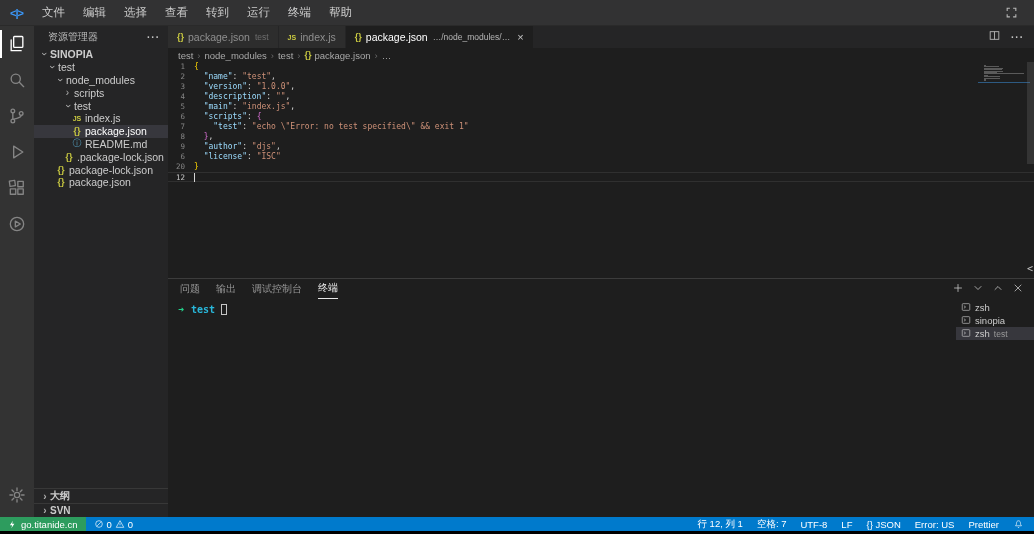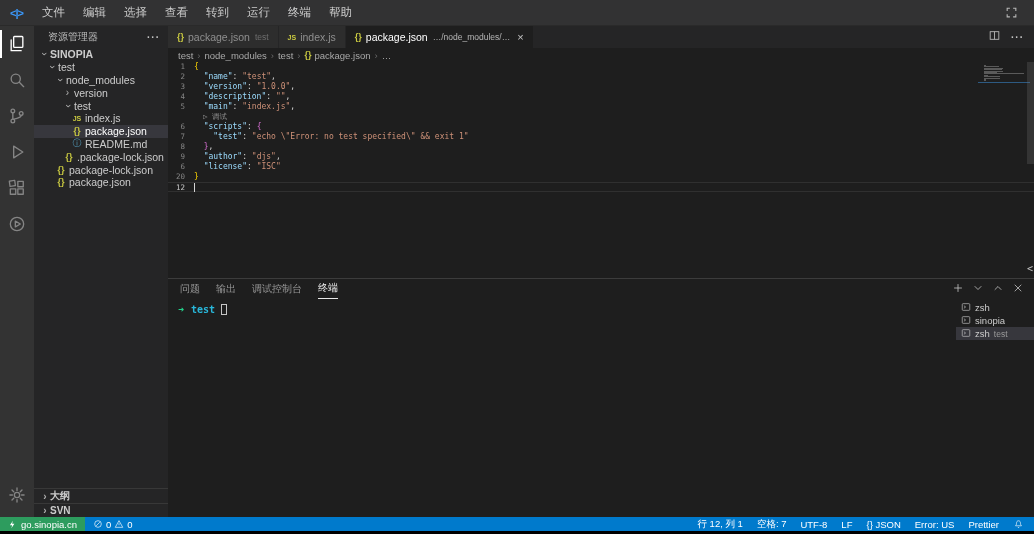--- a/index.html
+++ b/index.html
@@ -212,21 +212,21 @@
           <div class="trow" style="padding-left: 13px;">
             <span class="chev down">›</span>
             <span class="tlabel">test</span>
           </div>
           <div class="trow" style="padding-left: 21px;">
             <span class="chev down">›</span>
             <span class="tlabel">node_modules</span>
           </div>
           <div class="trow" style="padding-left: 29px;">
             <span class="chev">›</span>
-            <span class="tlabel">version</span>
+            <span class="tlabel">scripts</span>
           </div>
           <div class="trow" style="padding-left: 29px;">
             <span class="chev down">›</span>
             <span class="tlabel">test</span>
           </div>
           <div class="trow" style="padding-left: 37px;">
             <span class="ficon js">JS</span>
             <span class="tlabel">index.js</span>
           </div>
           <div class="trow selected" style="padding-left: 37px;">
@@ -315,21 +315,20 @@
           </span>
         </div>
 
       <div class="editor-body">
         <div id="code">
             <div class="cline"><span class="ln">1</span><span class="seg b1">{</span></div>
             <div class="cline"><span class="ln">2</span><span class="seg">  </span><span class="seg k">"name"</span><span class="seg">: </span><span class="seg s">"test"</span><span class="seg">,</span></div>
             <div class="cline"><span class="ln">3</span><span class="seg">  </span><span class="seg k">"version"</span><span class="seg">: </span><span class="seg s">"1.0.0"</span><span class="seg">,</span></div>
             <div class="cline"><span class="ln">4</span><span class="seg">  </span><span class="seg k">"description"</span><span class="seg">: </span><span class="seg s">""</span><span class="seg">,</span></div>
             <div class="cline"><span class="ln">5</span><span class="seg">  </span><span class="seg k">"main"</span><span class="seg">: </span><span class="seg s">"index.js"</span><span class="seg">,</span></div>
-            <div class="lensrow">▷ 调试</div>
             <div class="cline"><span class="ln">6</span><span class="seg">  </span><span class="seg k">"scripts"</span><span class="seg">: </span><span class="seg b2">{</span></div>
             <div class="cline"><span class="ln">7</span><span class="seg">    </span><span class="seg k">"test"</span><span class="seg">: </span><span class="seg s">"echo \"Error: no test specified\" &amp;&amp; exit 1"</span></div>
             <div class="cline"><span class="ln">8</span><span class="seg">  </span><span class="seg b2">}</span><span class="seg">,</span></div>
             <div class="cline"><span class="ln">9</span><span class="seg">  </span><span class="seg k">"author"</span><span class="seg">: </span><span class="seg s">"djs"</span><span class="seg">,</span></div>
             <div class="cline"><span class="ln">6</span><span class="seg">  </span><span class="seg k">"license"</span><span class="seg">: </span><span class="seg s">"ISC"</span></div>
             <div class="cline"><span class="ln">20</span><span class="seg b1">}</span></div>
             <div class="cline current"><span class="ln">12</span><span class="cursor-bar"></span></div>
           </div>
         <div class="minimap" id="minimap">
             <div class="mrow" style="width: 2px;"></div>
@@ -410,21 +409,21 @@
       </div>
 
     </div>
   </div>
 
   <div class="statusbar">
     <div class="sb-remote">
       <svg viewBox="0 0 24 24">
           <path d="M13 2L5 14h6l-2 8 8-12h-6z"></path>
         </svg>
-      <span>go.sinopia.cn</span>
+      <span>go.titanide.cn</span>
     </div>
     <div class="sb-problems">
       <svg viewBox="0 0 24 24">
           <circle cx="12" cy="12" r="8"></circle>
           <path d="M7.5 16.5l9-9"></path>
         </svg>
       <span>0</span>
       <svg viewBox="0 0 24 24">
           <path d="M12 4L21 20H3z"></path>
           <path d="M12 10v5"></path>

